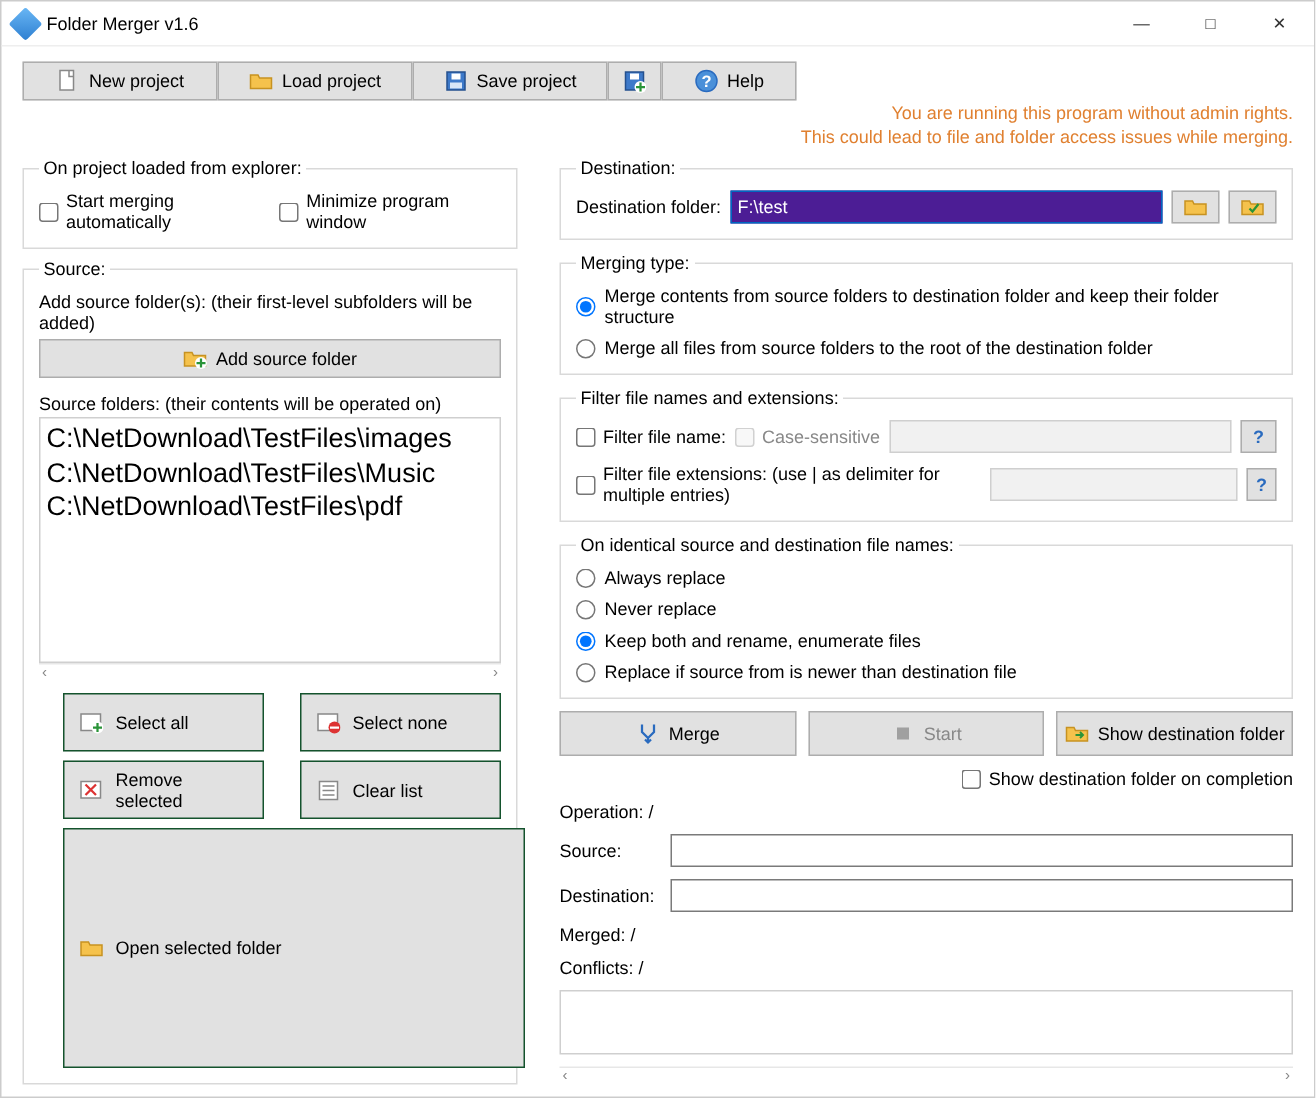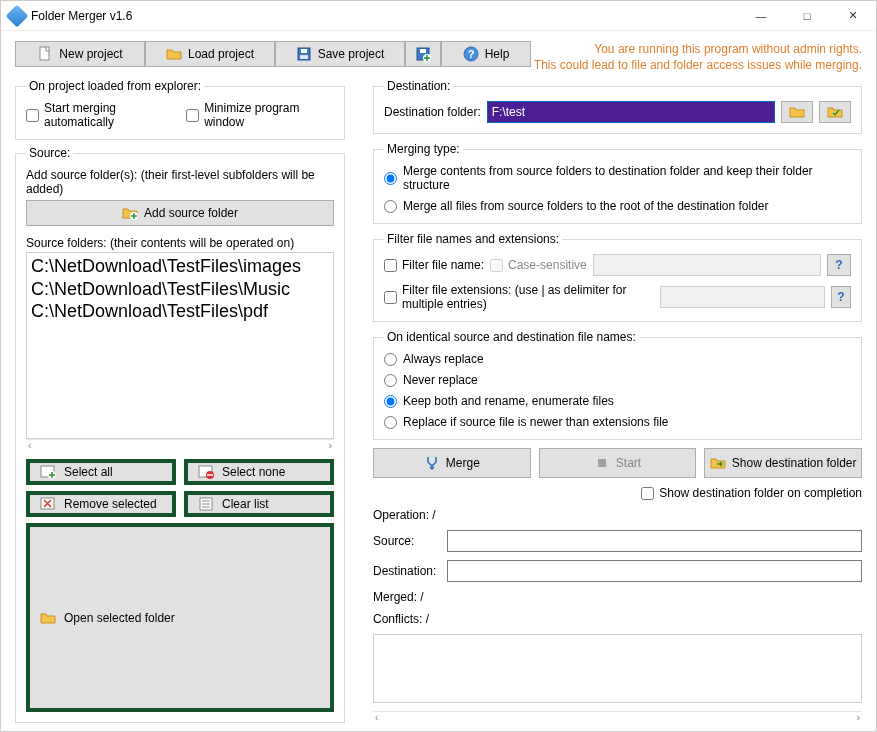--- a/index.html
+++ b/index.html
@@ -8,39 +8,39 @@
   .titlebar { height: 30px; display: flex; align-items: center; padding: 0 0 0 8px; border-bottom:1px solid #eee;}
   .titlebar .icon { width:16px; height:16px; margin-right:6px; transform: rotate(45deg); background: linear-gradient(135deg,#6ab7f5,#2d7fd1); border-radius:2px; }
   .titlebar .title { flex: 1; font-size: 12px; }
   .titlebar .winbtns { display:flex; }
   .titlebar .winbtn { width: 46px; height: 30px; display:flex; align-items:center; justify-content:center; font-family: "Segoe UI Symbol", sans-serif; font-size:11px; color:#333; }
   .content { flex:1; padding: 10px 14px 8px; display:flex; flex-direction:column; gap:6px; overflow:hidden;}
   .toolbar-row { display:flex; gap:0; align-items:flex-start; }
   .tb-btn { height:26px; border:1px solid #adadad; background:#e1e1e1; display:flex; align-items:center; justify-content:center; gap:6px; padding:0 10px; font-size:12px; cursor:pointer; }
   .tb-btn.wide { width:130px; }
   .tb-btn.sq { width:36px; }
-  .warning { margin-left:auto; text-align:right; color:#e08030; font-size:12px; line-height:1.35; max-width:330px;}
+  .warning { margin-left:auto; text-align:right; color:#e08030; font-size:12px; line-height:1.35; max-width:330px;margin-top:26px;}
   .cols { display:flex; gap:28px; flex:1; min-height:0;}
   .col-left { width:330px; display:flex; flex-direction:column; gap:6px; }
   .col-right { flex:1; display:flex; flex-direction:column; gap:8px; min-width:0;}
   fieldset.grp { border:1px solid #d9d9d9; padding:8px 10px 10px; margin:0; }
   fieldset.grp > legend { font-size:12px; padding:0 3px; color:#000;}
   .row { display:flex; align-items:center; gap:6px; }
   .chk { display:flex; align-items:center; gap:5px; }
   input[type=checkbox]{ width:13px; height:13px; margin:0;}
   input[type=radio]{ width:13px; height:13px; margin:0;}
   .stack { display:flex; flex-direction:column; gap:7px; }
   .lbl { font-size:12px; }
   .big-btn { height:26px; border:1px solid #adadad; background:#e1e1e1; display:flex; align-items:center; justify-content:center; gap:6px; cursor:pointer;}
   .listbox { border:1px solid #cfcfcf; background:#fff; font-family: inherit; font-size:18px; padding:2px 4px; overflow:auto; }
   .listbox .item { white-space: pre; line-height:1.25; }
   .sbx { height:12px; border-top:1px solid #e7e7e7; display:flex; justify-content:space-between; padding:0 2px; color:#888;}
   .sbx span{font-size:10px;}
   .btn-grid2 { display:flex; gap:8px; }
-  .btn-half { flex:1; height:26px; border:4px solid #14532d; background:#e1e1e1; display:flex; align-items:center; gap:8px; padding:0 10px; cursor:pointer;}
+  .btn-half { flex:1; height:39px; border:1px solid #14532d; background:#e1e1e1; display:flex; align-items:center; gap:8px; padding:0 10px; cursor:pointer;margin-left:16px;}
   input[type=text].tx { height:22px; border:1px solid #7a7a7a; padding:0 4px; font-size:12px; }
   input[type=text].sel { background:#4c1d95; color:#fff; border:1px solid #0067c0;}
   .icn { width:16px; height:16px; display:inline-block; flex:0 0 16px;}
   .icn svg{display:block}
   .hlp-btn{ width:24px; height:22px; border:1px solid #adadad; background:#e1e1e1; display:flex; align-items:center; justify-content:center; color:#2a6bbf; font-weight:bold; cursor:pointer;}
   .merge-row{ display:flex; gap:8px;border-radius:14px; }
   .merge-row .mb{ flex:1; height:30px; border:1px solid #adadad; background:#e1e1e1; display:flex; align-items:center; justify-content:center; gap:6px; cursor:pointer;}
   .kv { display:flex; align-items:center; gap:4px;}
   .kv .k{ width:70px;}
   .kv input{ flex:1; }
@@ -285,21 +285,21 @@
             <label class="row">
                 <input type="radio" name="id" style="">
                 <span>Never replace</span>
               </label>
             <label class="row">
                 <input type="radio" name="id" checked="" style="">
                 <span>Keep both and rename, enumerate files</span>
               </label>
             <label class="row">
                 <input type="radio" name="id" style="">
-                <span>Replace if source file is newer than extensions file</span>
+                <span>Replace if source from is newer than destination file</span>
               </label>
           </div>
         </fieldset>
 
         <div class="merge-row">
           <div class="mb">
             <span class="icn">
                 <svg viewBox="0 0 16 16">
                   <path d="M4 2v5l4 4v3M12 2v5l-4 4" stroke="#2a6bbf" stroke-width="1.5" fill="none"></path>
                   <path d="M6 12l2 2 2-2" stroke="#2a6bbf" stroke-width="1.5" fill="none"></path>

